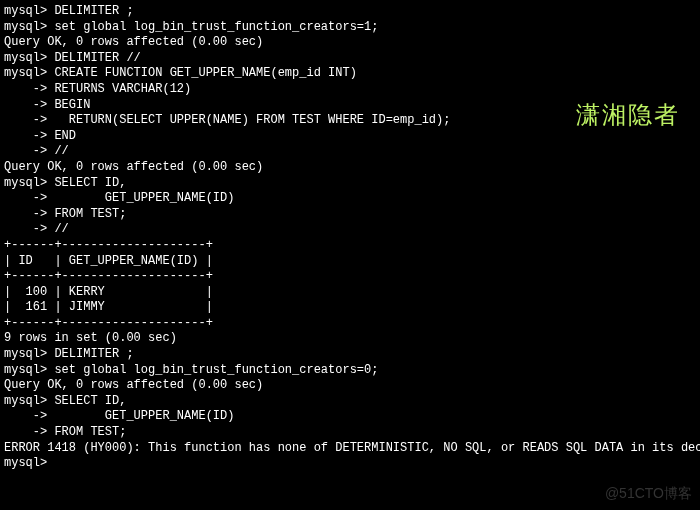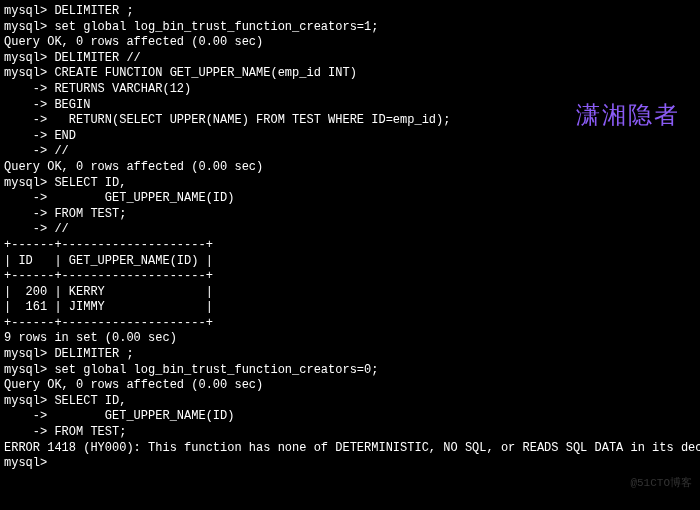--- a/index.html
+++ b/index.html
@@ -20,33 +20,33 @@
       position: relative;
     }
     .line {
       white-space: pre;
       font-family: Liberation Mono, monospace;
     }
     .watermark {
       position: absolute;
       top: 100px;
       right: 20px;
-      color: #8b5cf6;
+      color: #bef264;
       font-family: "SimSun", serif;
       font-size: 24px;
       font-weight: normal;
       letter-spacing: 2px;
     }
     .corner-watermark {
       position: absolute;
-      bottom: 20px;
+      bottom: 8px;
       right: 8px;
       color: #333;
-      font-size: 11px;
-      font-family: Liberation Mono, monospace;
+      font-size: 14px;
+      font-family: Liberation Sans, sans-serif;
     }
   </style>
 </head>
 <body>
 
 <div class="line">mysql&gt; DELIMITER ;</div>
 <div class="line">mysql&gt; set global log_bin_trust_function_creators=1;</div>
 <div class="line">Query OK, 0 rows affected (0.00 sec)</div>
 <div class="line"></div>
 <div class="line">mysql&gt; DELIMITER //</div>
@@ -58,21 +58,21 @@
 <div class="line">    -&gt; //</div>
 <div class="line">Query OK, 0 rows affected (0.00 sec)</div>
 <div class="line"></div>
 <div class="line">mysql&gt; SELECT ID,</div>
 <div class="line">    -&gt;        GET_UPPER_NAME(ID)</div>
 <div class="line">    -&gt; FROM TEST;</div>
 <div class="line">    -&gt; //</div>
 <div class="line">+------+--------------------+</div>
 <div class="line">| ID   | GET_UPPER_NAME(ID) |</div>
 <div class="line">+------+--------------------+</div>
-<div class="line">|  200 | KERRY              |</div>
+<div class="line">|  100 | KERRY              |</div>
 <div class="line">|  161 | JIMMY              |</div>
 <div class="line">+------+--------------------+</div>
 <div class="line">9 rows in set (0.00 sec)</div>
 <div class="line"></div>
 <div class="line">mysql&gt; DELIMITER ;</div>
 <div class="line">mysql&gt; set global log_bin_trust_function_creators=0;</div>
 <div class="line">Query OK, 0 rows affected (0.00 sec)</div>
 <div class="line"></div>
 <div class="line">mysql&gt; SELECT ID,</div>
 <div class="line">    -&gt;        GET_UPPER_NAME(ID)</div>

